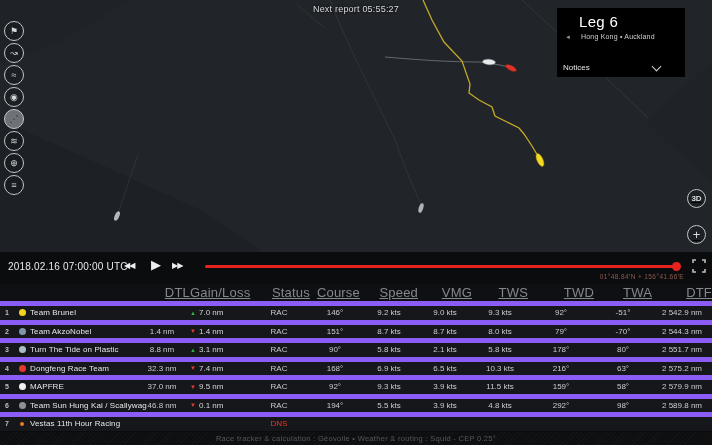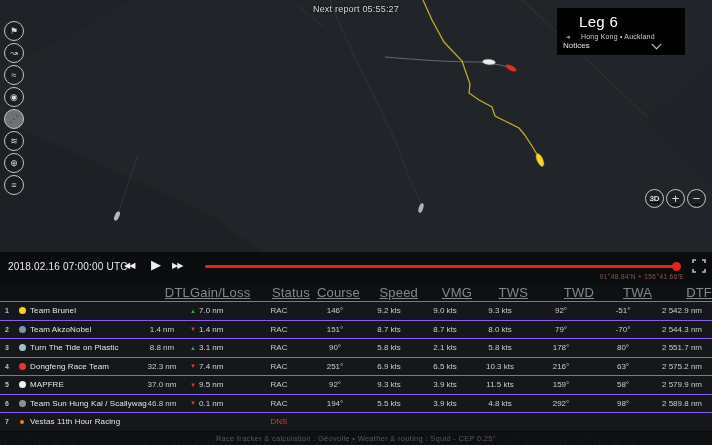--- a/index.html
+++ b/index.html
@@ -34,30 +34,30 @@
 
   
   .leg-panel {
     position:absolute; top:8px; right:27px; width:128px;
     background:#000; padding:5px 24px 5px 6px; color:#fff;
   }
   .leg-title { font-size:15px; font-weight:400; color:#fff; padding-left:16px; letter-spacing:.3px; }
   .leg-route { display:flex; align-items:center; gap:10px; margin-top:3px; padding-left:2px; }
   .leg-route .prev { font-size:6px; color:#97999b; cursor:pointer; }
   .leg-route .rname { font-size:7px; color:#cfd1d3; letter-spacing:.2px; }
-  .notices { display:flex; justify-content:space-between; margin-top:1px; cursor:pointer; }
+  .notices { display:flex; justify-content:space-between; margin-top:23px; cursor:pointer; }
   .notices .nlabel { font-size:8px; color:#e3e5e7; }
   .chev { width:9px; height:9px; display:inline-block; position:relative; top:-2px; }
   .chev::after {
     content:""; position:absolute; left:1px; top:2px; width:6px; height:6px;
     border-right:1px solid #cfd2d4; border-bottom:1px solid #cfd2d4; transform:rotate(45deg);
   }
 
   
-  .zoom-controls { position:absolute; right:6px; top:189px; display:flex; gap:2px;text-decoration:underline; }
+  .zoom-controls { position:absolute; right:6px; top:189px; display:flex; flex-direction:column; gap:17px;text-decoration:underline; }
   .circle-btn {
     width:19px; height:19px; border-radius:50%;
     border:1.5px solid #c2c6c9; background:rgba(10,12,14,.15);
     color:#dadddf; font-size:8px; font-weight:700;
     display:flex; align-items:center; justify-content:center; padding:0; cursor:pointer;
   }
   .circle-btn:nth-child(2), .circle-btn:nth-child(3) { font-size:13px; font-weight:400; }
 
   
   .timeline { position:relative; width:712px; height:32px; background:#0b0c0e; }
@@ -73,21 +73,21 @@
 
   
   .table { width:712px; background:#0f1013; }
   .thead, .trow {
     display:grid;
     grid-template-columns:14px 16px 104px 56px 58px 62px 50px 58px 54px 56px 66px 58px 60px;
     align-items:center;
   }
   .thead { height:17px; }
   .hcell { font-size:13px; color:#85888b; text-align:right; letter-spacing:.2px;text-decoration:underline; }
-  .trow { height:18.5px; background:#16171a; border-top:1px solid #8b5cf6; cursor:pointer; }
+  .trow { height:18.5px; background:#16171a; border-top:5px solid #8b5cf6; cursor:pointer; }
   .c { overflow:visible; white-space:nowrap; }
   .rank { font-size:7px; font-weight:700; color:#bcbfc1; text-align:center; }
   .dotc { display:flex; align-items:center; justify-content:center; }
   .dot { width:7px; height:7px; border-radius:50%; display:inline-block; }
   .dot.ring { width:3px; height:3px; border-style:solid; border-width:2px; background:#471410; }
   .team { font-size:8px; color:#e4e6e8; letter-spacing:.1px; }
   .num { font-size:8px; color:#c9ccce; text-align:center; }
   .num.dns { color:#e23a2e; }
   .gaincell { display:flex; align-items:center; gap:3px; }
   .arrow { font-size:6px; line-height:1; }
@@ -286,21 +286,21 @@
       <span class="c dotc">
             <span class="dot" style="background: rgb(226, 58, 46);"></span>
           </span>
       <span class="c team">Dongfeng Race Team</span>
       <span class="c num">32.3 nm</span>
       <span class="c num gaincell">
             <span class="arrow down">▼</span>
             <span class="gval">7.4 nm</span>
           </span>
       <span class="c num">RAC</span>
-      <span class="c num">251°</span>
+      <span class="c num">168°</span>
       <span class="c num">6.9 kts</span>
       <span class="c num">6.5 kts</span>
       <span class="c num">10.3 kts</span>
       <span class="c num">216°</span>
       <span class="c num">63°</span>
       <span class="c num">2 575.2 nm</span>
     </div>
         <div class="trow">
       <span class="c rank">5</span>
       <span class="c dotc">

